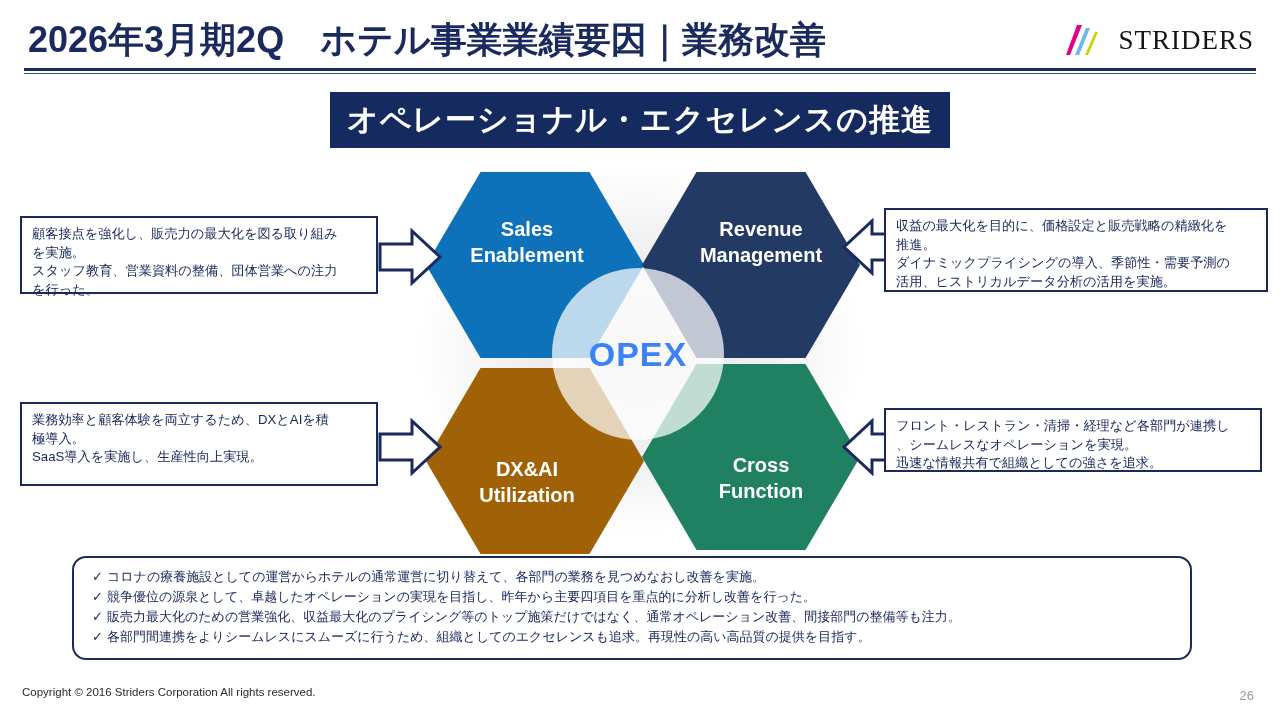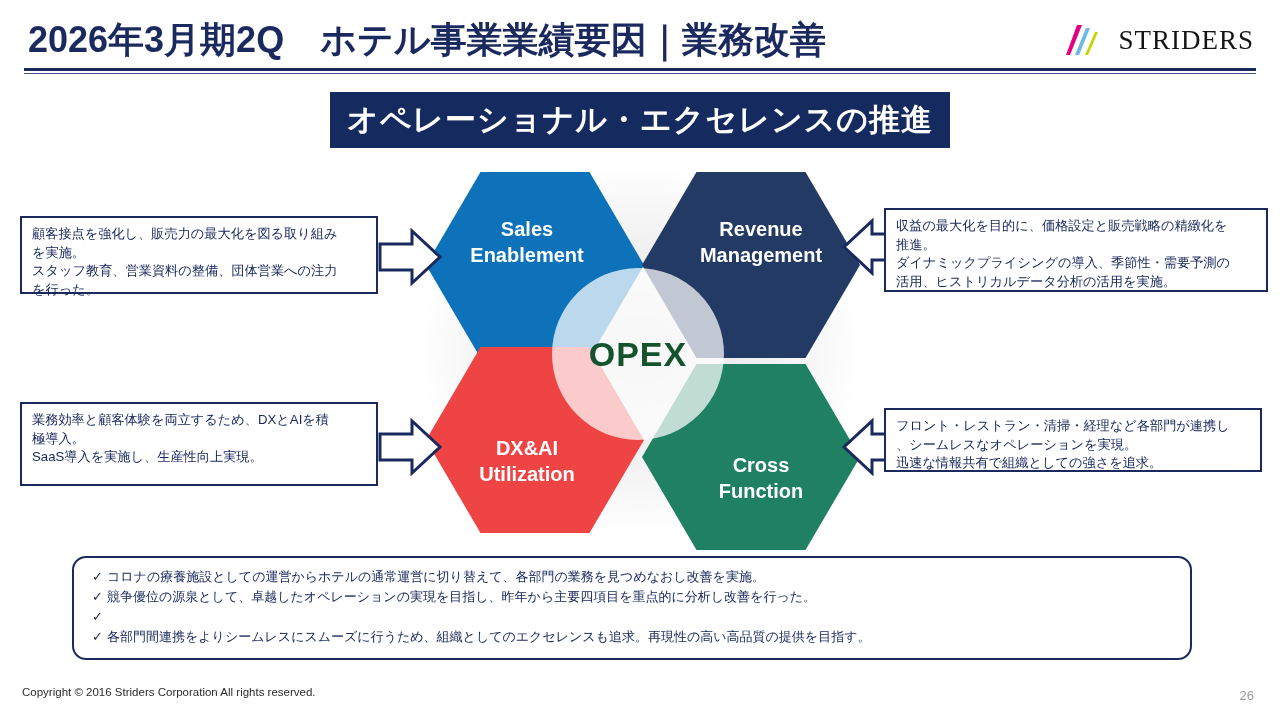--- a/index.html
+++ b/index.html
@@ -103,42 +103,42 @@
   .hex-label {
     color: #ffffff;
     font-size: 20px;
     font-weight: bold;
     line-height: 1.28;
     position: relative;
     z-index: 2;
   }
   #hex-sales      { left: 6px;   top: 4px;   background: #0d72b9; }
   #hex-revenue    { left: 222px; top: 4px;   background: #233a64; }
-  #hex-dxai       { left: 6px;   top: 179px; background: #ef4444; }
+  #hex-dxai       { left: 6px;   top: 200px; background: #a16207; }
   #hex-cross      { left: 222px; top: 196px; background: #1f8062; }
   #hex-sales .hex-label    { transform: translate(-8px,-22px); }
   #hex-revenue .hex-label  { transform: translate(10px,-22px); }
   #hex-dxai .hex-label     { transform: translate(-8px, 22px); }
   #hex-cross .hex-label    { transform: translate(10px, 22px); }
 
   #opex-circle {
     position: absolute;
     left: 132px; top: 100px;
     width: 172px; height: 172px;
     border-radius: 50%;
     background: rgba(255,255,255,0.72);
     display: flex;
     align-items: center;
     justify-content: center;
     z-index: 3;
   }
   #opex-label {
     font-size: 34px;
     font-weight: bold;
-    color: #14532d;
+    color: #3b82f6;
     letter-spacing: 1px;
   }
 
   
   .callout {
     position: absolute;
     border: 2px solid #1b2a5e;
     background: #ffffff;
     box-sizing: border-box;
     padding: 7px 9px 7px 10px;
@@ -306,20 +306,21 @@
   <div class="summary-item">
     <span class="check-icon">✓</span>
     <span>コロナの療養施設としての運営からホテルの通常運営に切り替えて、各部門の業務を見つめなおし改善を実施。</span>
   </div>
   <div class="summary-item">
     <span class="check-icon">✓</span>
     <span>競争優位の源泉として、卓越したオペレーションの実現を目指し、昨年から主要四項目を重点的に分析し改善を行った。</span>
   </div>
   <div class="summary-item">
     <span class="check-icon">✓</span>
+    <span>販売力最大化のための営業強化、収益最大化のプライシング等のトップ施策だけではなく、通常オペレーション改善、間接部門の整備等も注力。</span>
   </div>
   <div class="summary-item">
     <span class="check-icon">✓</span>
     <span>各部門間連携をよりシームレスにスムーズに行うため、組織としてのエクセレンスも追求。再現性の高い高品質の提供を目指す。</span>
   </div>
 </div>
 
 <div id="footer-copyright">Copyright © 2016 Striders Corporation All rights reserved.</div>
 <div id="footer-pagenum">26</div>
 

